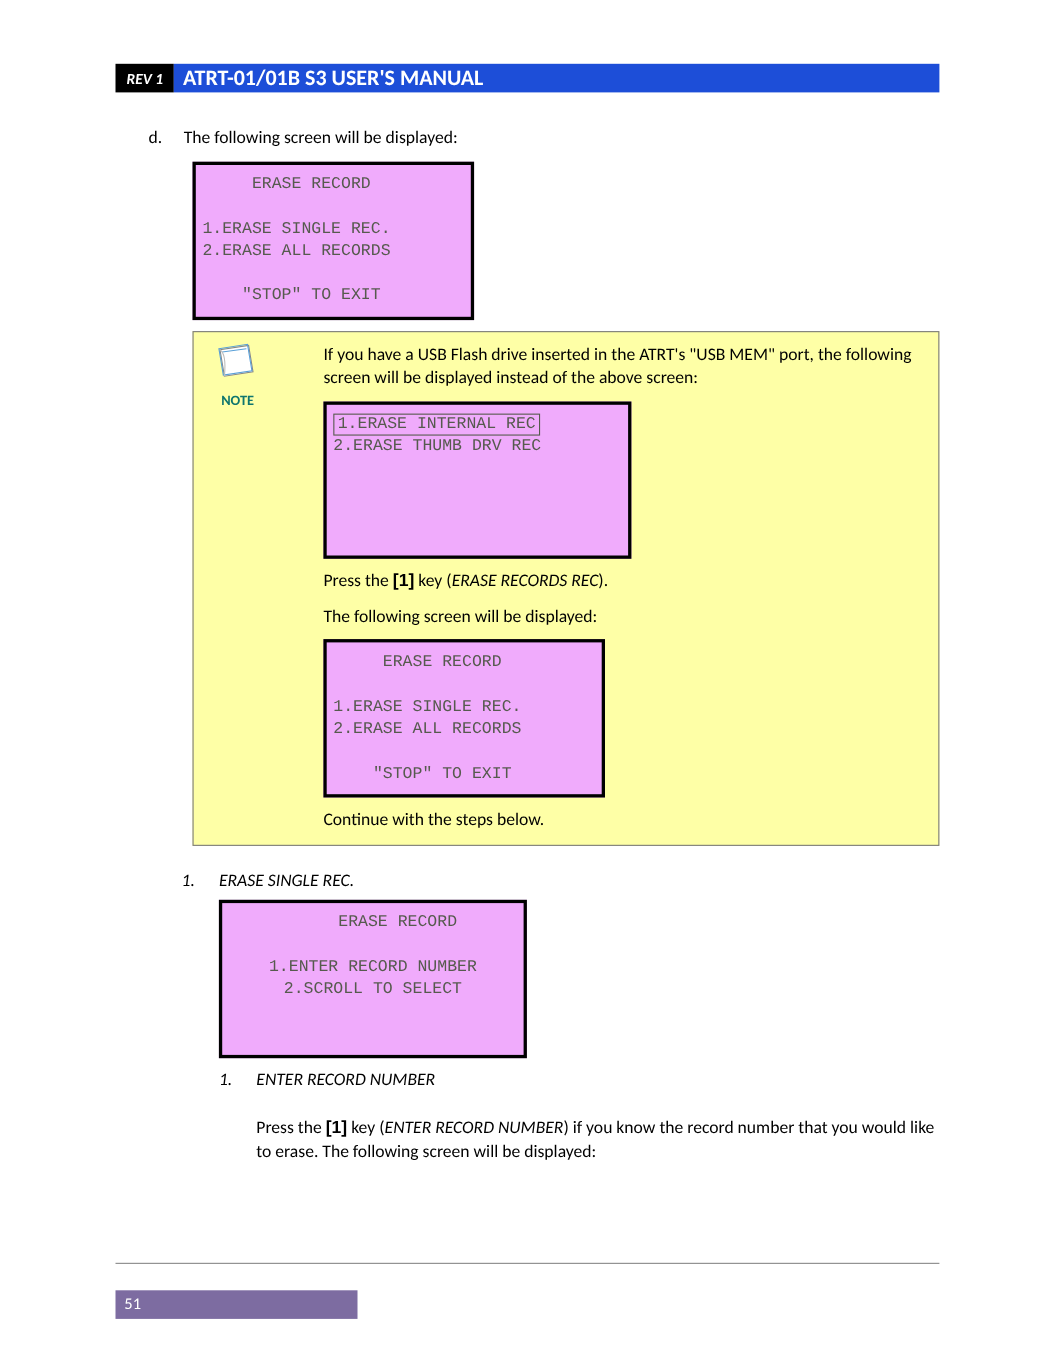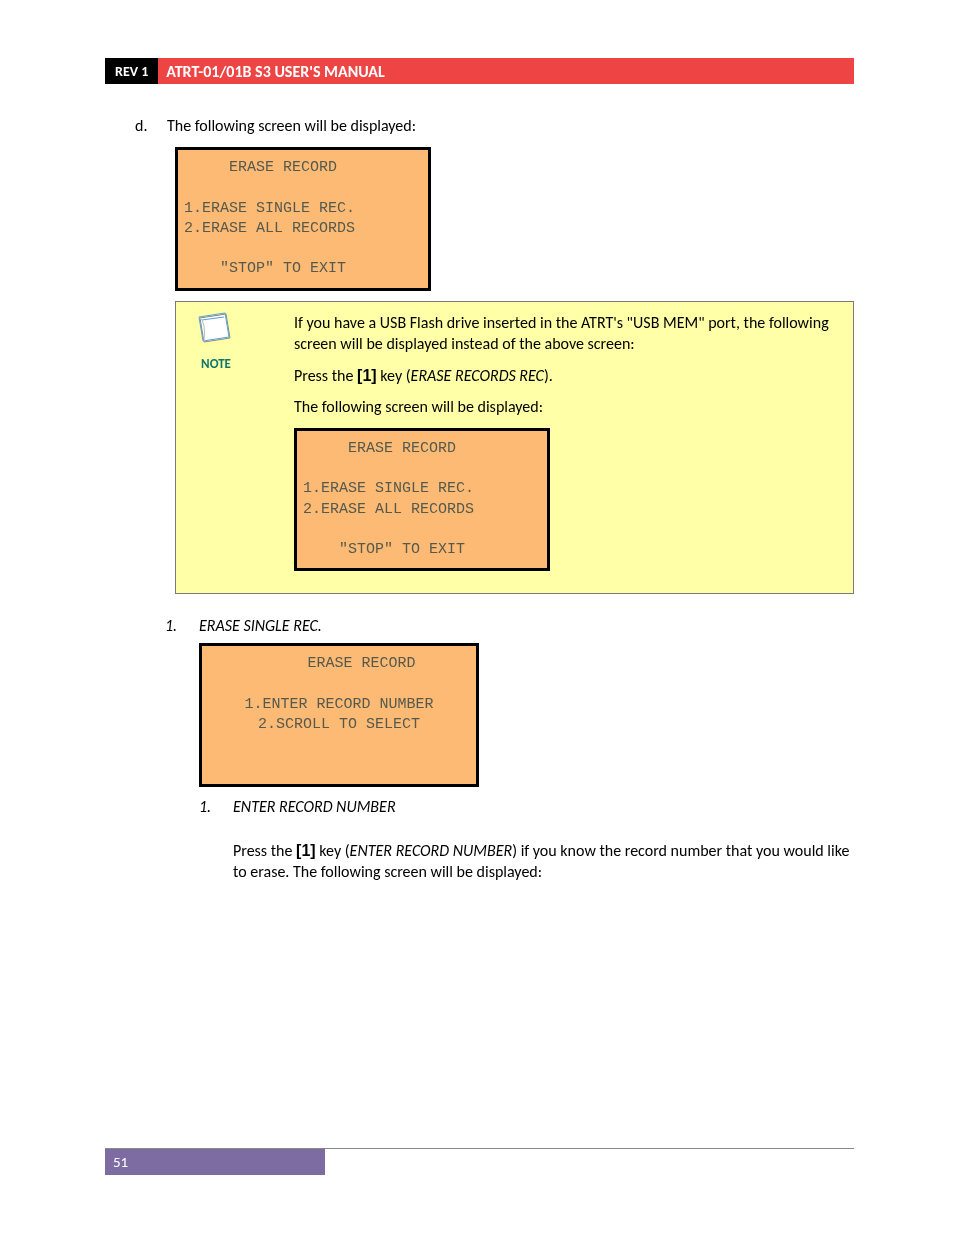--- a/index.html
+++ b/index.html
@@ -13,31 +13,31 @@
   }
   .page {
     padding: 58px 100px 40px 105px;
     box-sizing: border-box;
     position: relative;
     min-height: 1235px;
   }
   .header-bar { width: 100%; height: 26px; display: flex; }
   .rev-box {
     background: #000; color: #fff; font-weight: bold;
-    padding: 0 10px; display: flex; align-items: center; font-size: 14px;
+    padding: 0 10px; display: flex; align-items: center; font-size: 14px; font-style: italic;
   }
   .title-box {
-    flex: 1; background: #ef4444; color: #fff; font-weight: bold;
-    padding: 10px 8px; display: flex; align-items: center; font-size: 16px;
+    flex: 1; background: #1d4ed8; color: #fff; font-weight: bold;
+    padding: 10px 8px; display: flex; align-items: center; font-size: 20px;
   }
   .body { padding-top: 32px; }
   .step-d { display: flex; margin-bottom: 12px; padding-left: 30px; }
   .step-d .marker { width: 32px; }
   .lcd {
-    background: #fdba74; border: 3px solid #000; width: 256px;
+    background: #f0abfc; border: 3px solid #000; width: 256px;
     font-family: "Courier New", monospace; font-size: 15px;
     padding: 8px 6px 8px 6px; line-height: 1.35; color: #565a4e;
     white-space: pre; box-sizing: border-box;
   }
   .lcd.small { width: 280px; }
   .indent-lcd { margin-left: 70px; margin-bottom: 10px; }
   .note-block {
     background: #feffa6; border: 1px solid #7a7a7a;
     margin-left: 70px; padding: 10px 14px 12px 10px; display: flex;
     box-sizing: border-box;
@@ -65,20 +65,21 @@
   .list2-body { padding-left: 128px; margin-top: 24px; line-height: 1.35; }
   .keycap { font-family: Arial, sans-serif; font-weight: bold; }
   .footer {
     position: absolute; left: 105px; bottom: 60px; right: 100px;
     border-top: 1px solid #888; height: 26px;
   }
   .page-num {
     background: #7d6ca1; color: #fff; width: 220px; height: 26px;
     display: flex; align-items: center; padding-left: 8px; font-size: 15px;
     box-sizing: border-box;
+    margin-top: 24px;
   }
 </style>
 </head>
 <body>
 
 <div class="page">
 
   <div class="header-bar">
     <div class="rev-box">REV 1</div>
     <div class="title-box">ATRT-01/01B S3 USER'S MANUAL</div>
@@ -108,32 +109,40 @@
             <path d="M4 6 L30 2 L34 26 L8 30 Z" fill="none" stroke="#5aa0d8" stroke-width="1" transform="translate(-1,-1)"></path>
             <path d="M6 8 L28 5" stroke="#5aa0d8" stroke-width="1"></path>
             <path d="M4 6 Q 10 10 8 30" fill="none" stroke="#bbb" stroke-width="1"></path>
           </svg>
         </span>
         <div class="note-label">NOTE</div>
       </div>
       <div class="note-right">
         <p>If you have a USB Flash drive inserted in the ATRT's "USB MEM" port, the following screen will be displayed instead of the above screen:</p>
 
+        <div class="lcd small"><span class="sel-line1">1.ERASE INTERNAL REC</span>
+<span>2.ERASE THUMB DRV REC</span>
+
+
+
+
+</div>
 
         <p><span>Press the </span><span class="keycap">[1]</span><span> key (</span><i>ERASE RECORDS REC</i><span>).</span></p>
 
         <p>The following screen will be displayed:</p>
 
         <div class="lcd"><span>     ERASE RECORD</span>
 
 <span>1.ERASE SINGLE REC.</span>
 <span>2.ERASE ALL RECORDS</span>
 
 <span>    "STOP" TO EXIT</span></div>
 
+        <p style="margin-bottom:0">Continue with the steps below.</p>
       </div>
     </div>
 
     <div class="list1">
       <div class="list1-item">
         <div class="num">1.</div>
         <div class="head">ERASE SINGLE REC.</div>
       </div>
     </div>
     <div class="list1-body">

